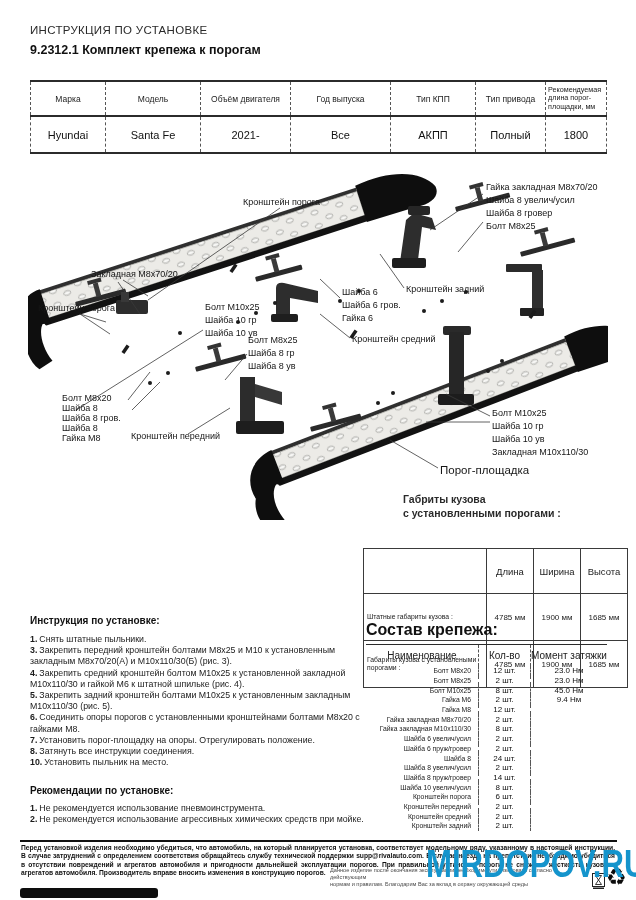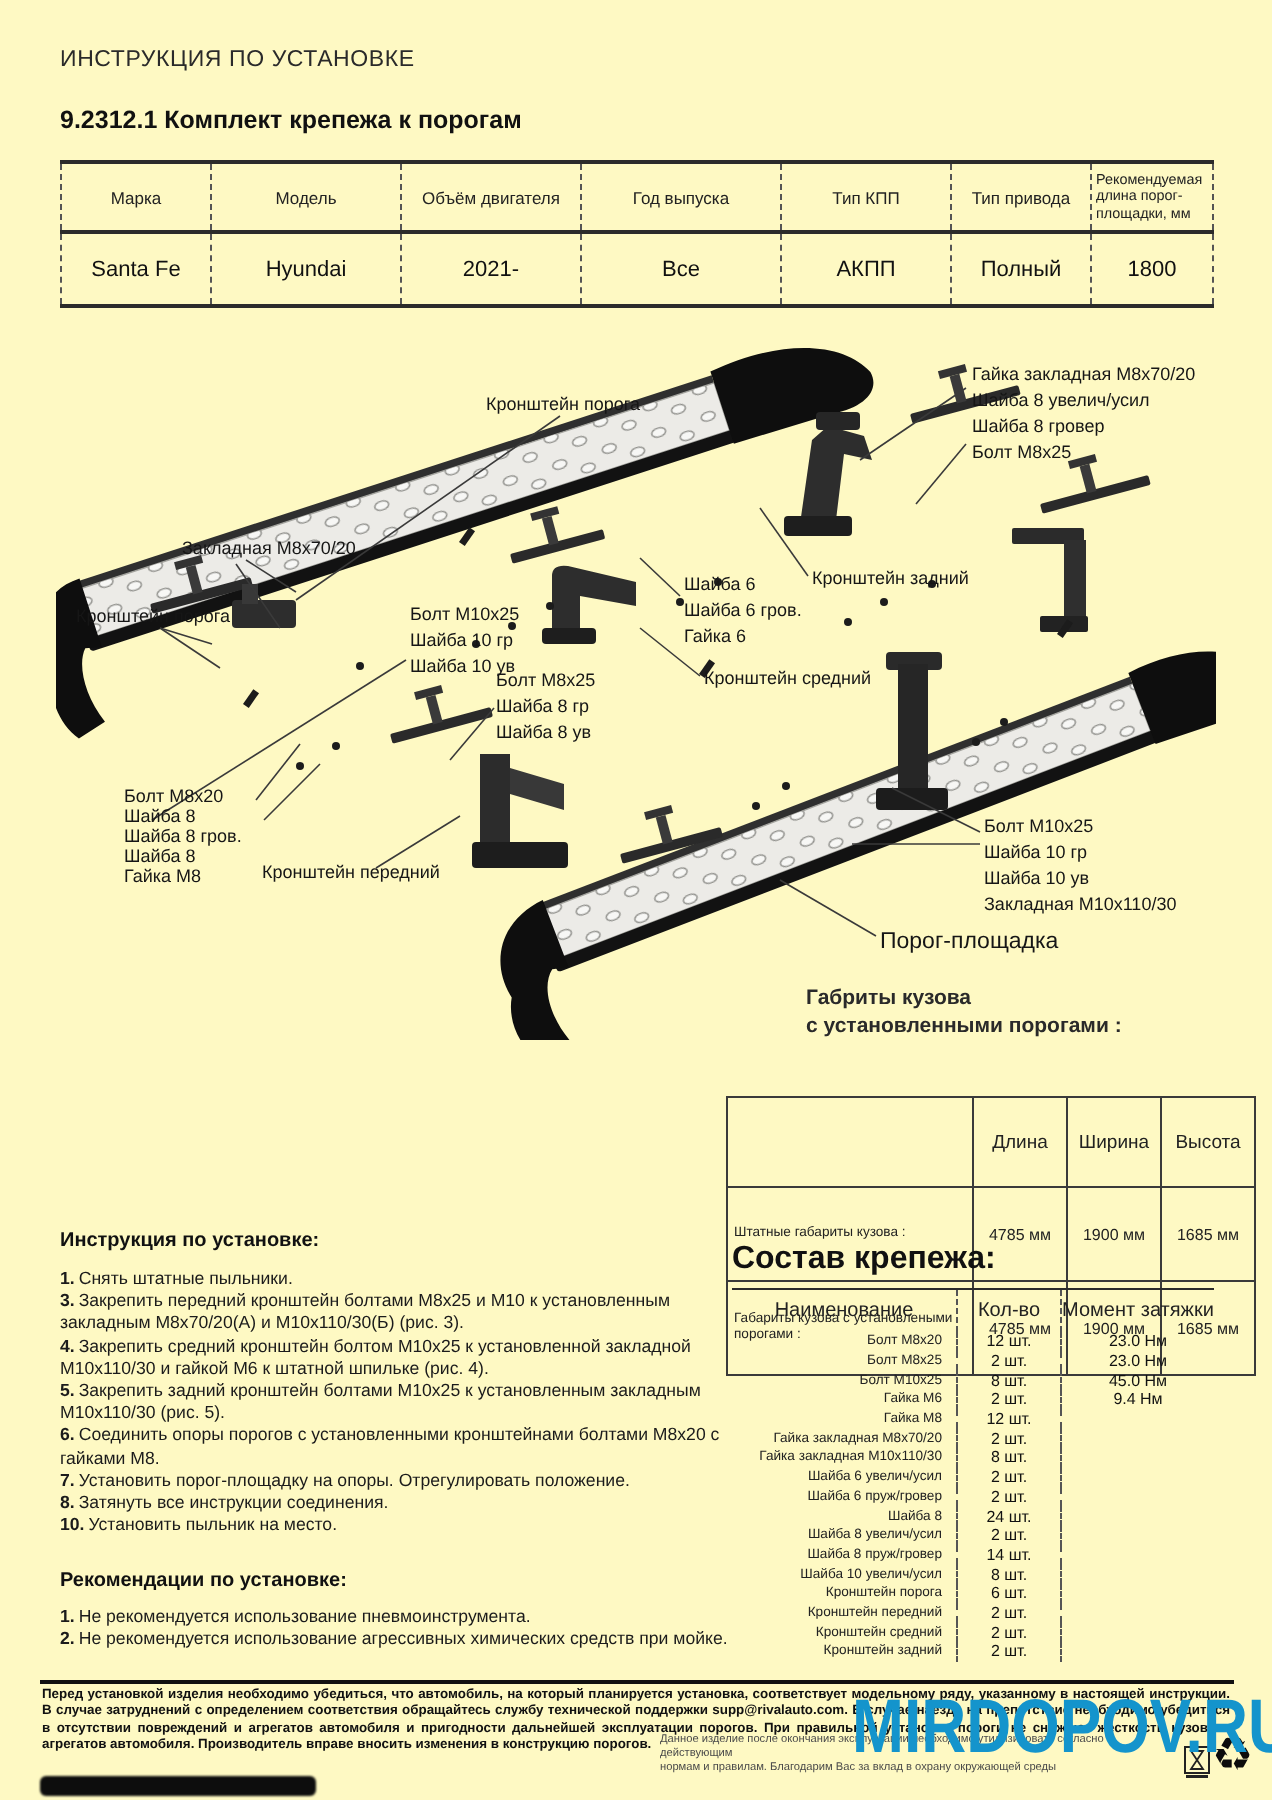--- a/index.html
+++ b/index.html
@@ -1,22 +1,22 @@
 <!DOCTYPE html>
 <html><head>
 <meta charset="utf-8">
 <style>
   html,body{margin:0;padding:0;background:#e8e8e8;}
-  .page{position:relative;width:636px;height:900px;background:#fef9c3;overflow:hidden;
+  .page{position:relative;width:636px;height:900px;background:#ffffff;overflow:hidden;
         font-family:"Liberation Sans",sans-serif;color:#141414;margin:0 auto;}
 
   
   .doc-header{position:absolute;left:30px;top:24px;}
   .doc-header .l1{font-size:11.5px;letter-spacing:.3px;color:#2a2a2a;}
-  .doc-header .l2{font-size:12.5px;font-weight:bold;margin-top:17px;color:#111;}
+  .doc-header .l2{font-size:12.5px;font-weight:bold;margin-top:7px;color:#111;}
 
   
   .veh{position:absolute;left:30px;top:80px;width:577px;border-top:2px solid #2b2b2b;border-bottom:2px solid #2b2b2b;}
   .veh-row{display:grid;grid-template-columns:75px 95px 90px 100px 85px 70px 62px;}
   .veh-row.hdr{height:33px;border-bottom:2px solid #2b2b2b;}
   .veh-row.val{height:35px;}
   .veh-cell{display:flex;align-items:center;justify-content:center;border-left:1px dashed #555;
             font-size:8.5px;text-align:center;color:#222;padding:0 2px;box-sizing:border-box;}
   .veh-cell:last-child{border-right:1px dashed #555;}
   .veh-cell.small{font-size:7.2px;justify-content:flex-start;text-align:left;line-height:8.5px;}
@@ -82,22 +82,22 @@
     <div class="veh-row hdr">
       <div class="veh-cell">Марка</div>
       <div class="veh-cell">Модель</div>
       <div class="veh-cell">Объём двигателя</div>
       <div class="veh-cell">Год выпуска</div>
       <div class="veh-cell">Тип КПП</div>
       <div class="veh-cell">Тип привода</div>
       <div class="veh-cell small">Рекомендуемая длина порог-площадки, мм</div>
     </div>
     <div class="veh-row val">
+      <div class="veh-cell">Hyundai</div>
       <div class="veh-cell">Santa Fe</div>
-      <div class="veh-cell">Hyundai</div>
       <div class="veh-cell">2021-</div>
       <div class="veh-cell">Все</div>
       <div class="veh-cell">АКПП</div>
       <div class="veh-cell">Полный</div>
       <div class="veh-cell">1800</div>
     </div>
   </div>
 
   <svg class="diagram" viewBox="0 0 580 348">
     <defs>

